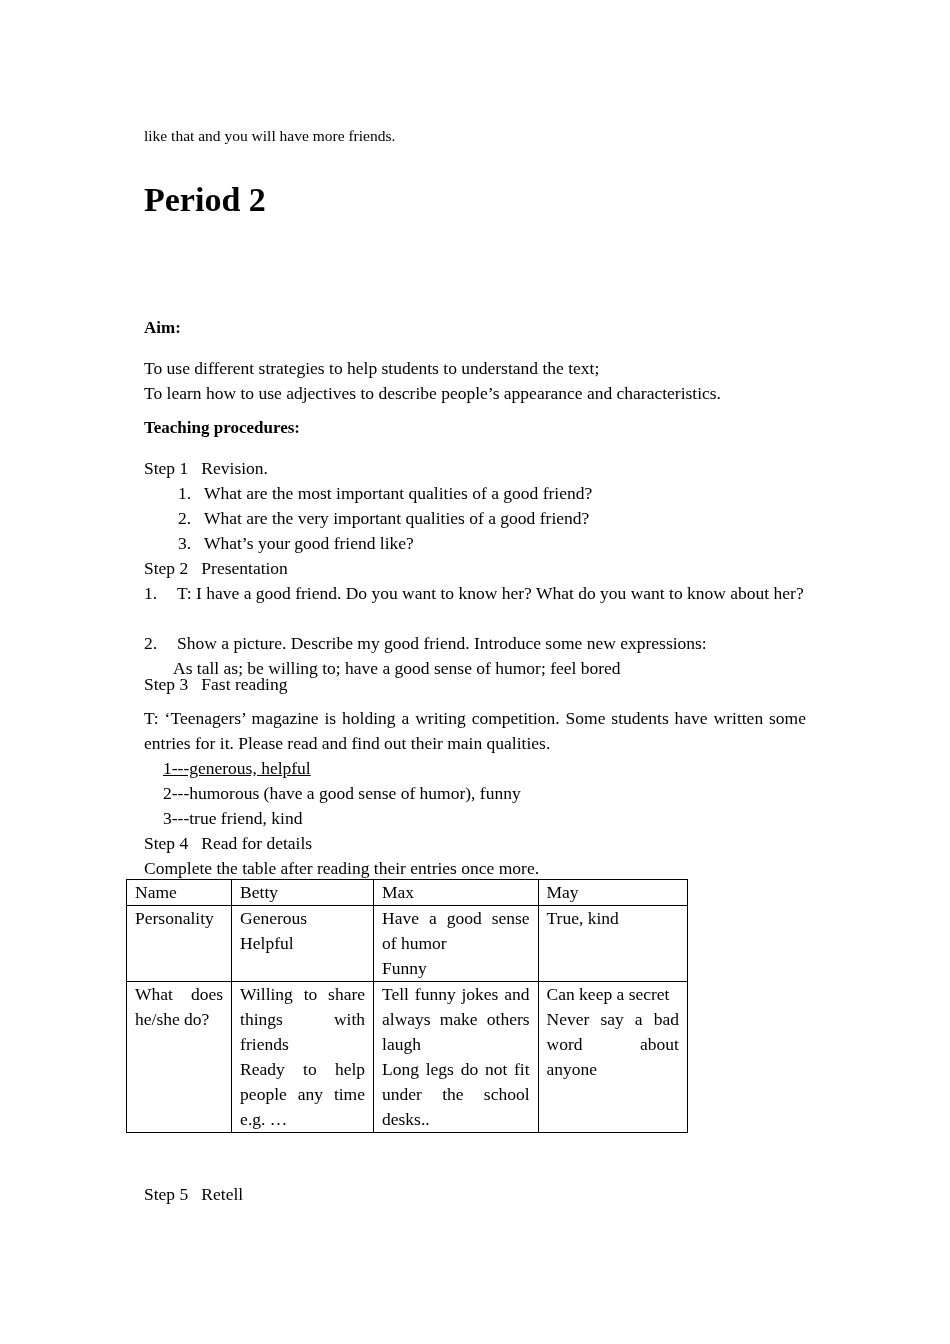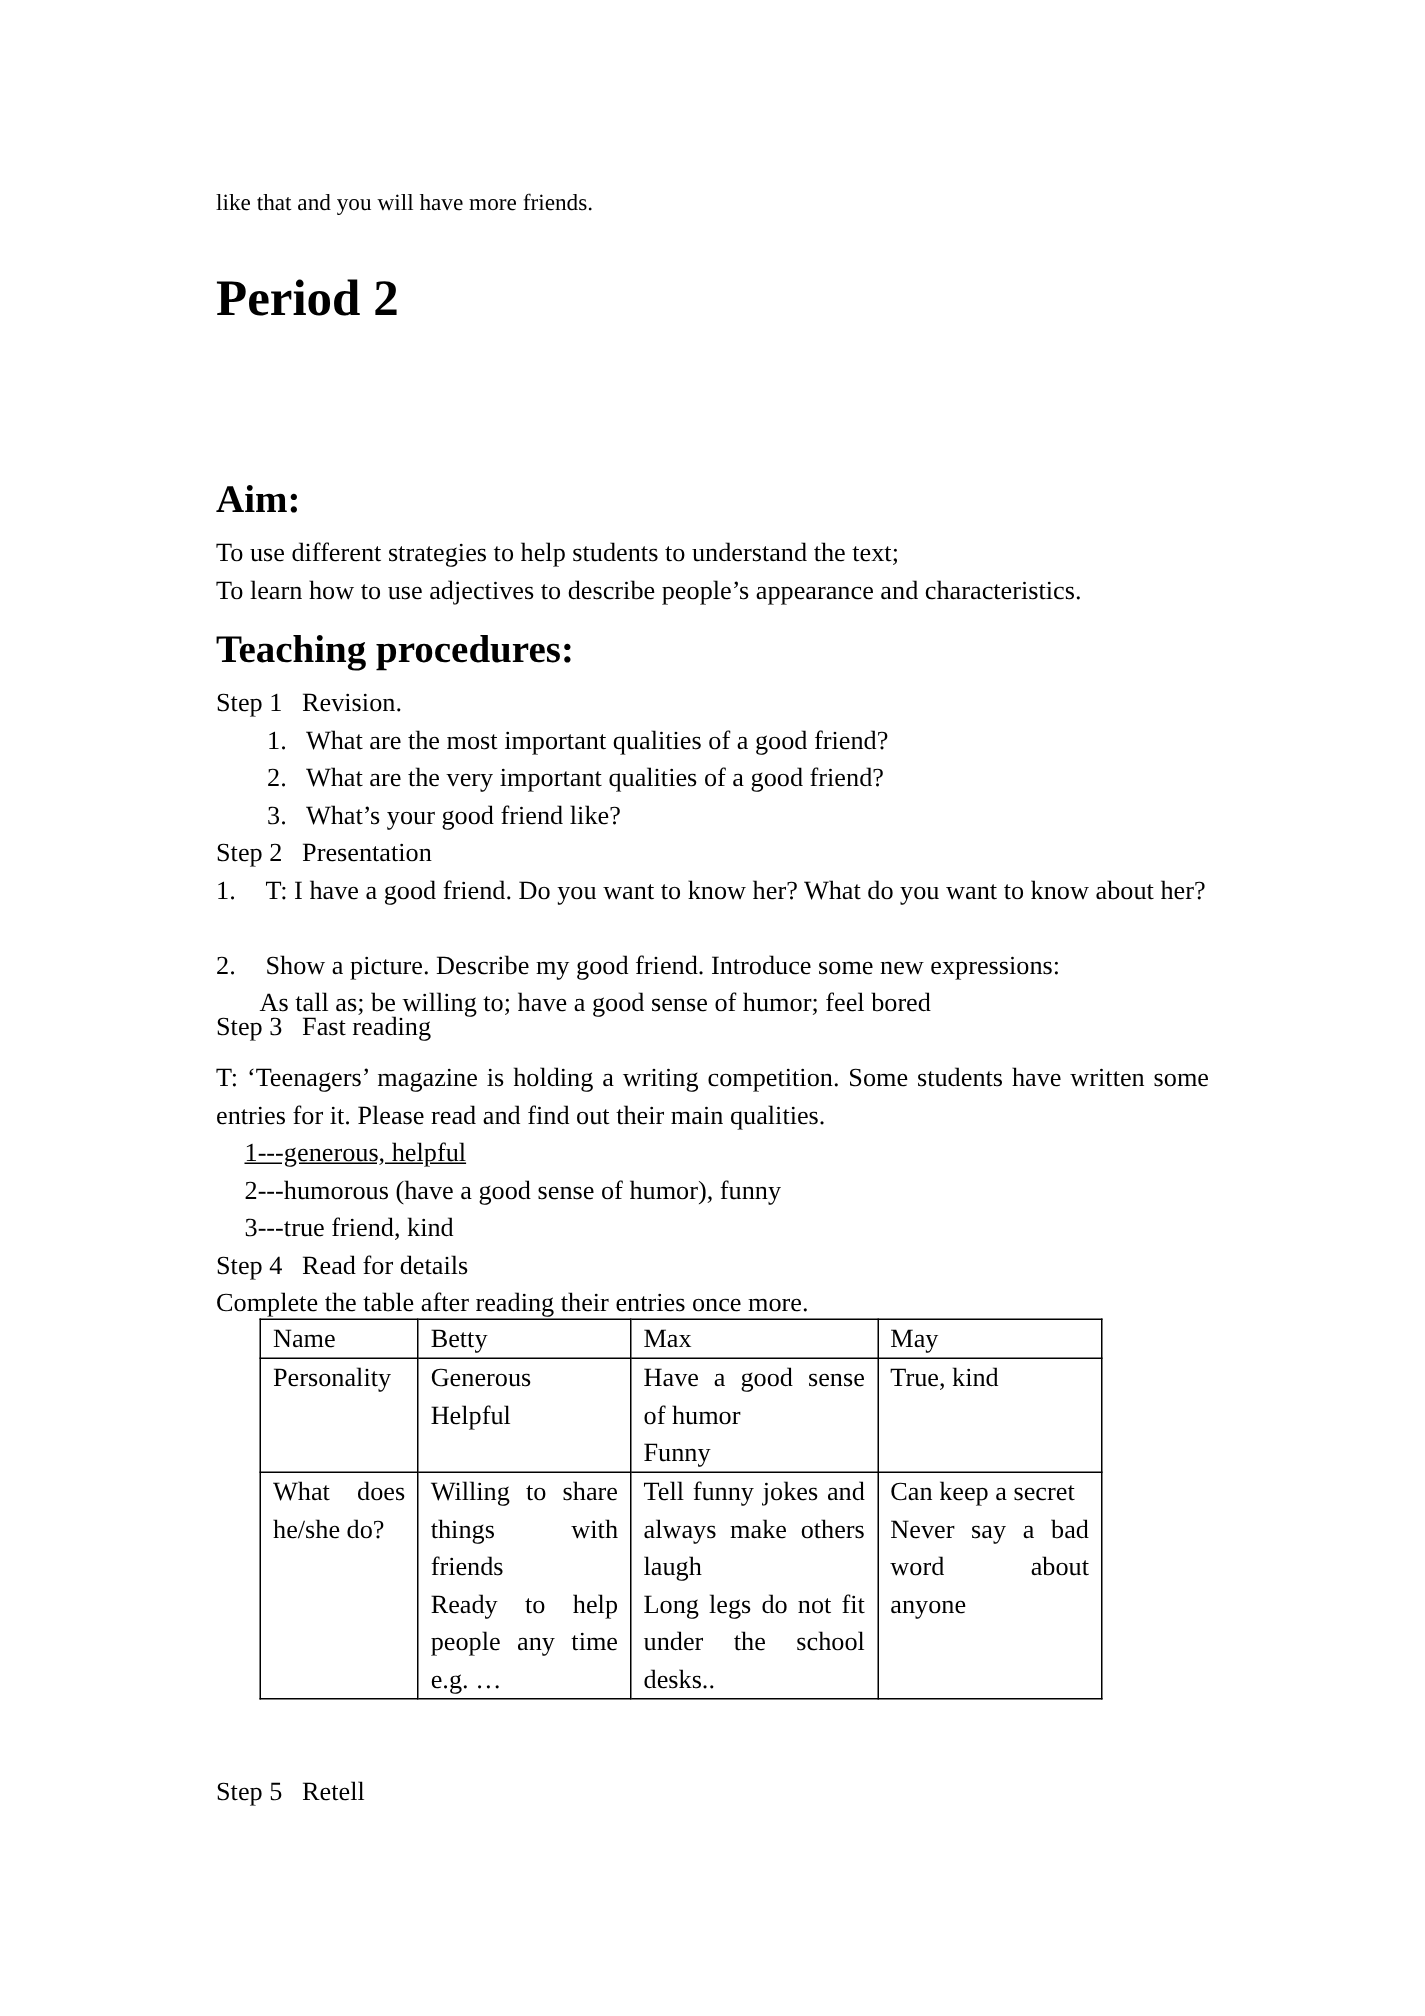--- a/index.html
+++ b/index.html
@@ -2,24 +2,24 @@
 <html><head>
 <meta charset="utf-8">
 <style>
   html, body { margin: 0; padding: 0; background: #ffffff; }
   body { width: 950px; height: 1344px; position: relative; overflow: hidden;
          font-family: "Liberation Serif", serif; color: #000; }
   .abs { position: absolute; white-space: nowrap; }
   .p { font-size: 17.5px; line-height: 25px; }
   .small { font-size: 15.5px; }
   .h1 { font-size: 34px; font-weight: bold; }
-  .h2 { font-size: 26px; font-weight: bold; }
+  .h2 { font-size: 17px; font-weight: bold; }
   .justify { white-space: normal; text-align: justify; text-align-last: left; }
   table.grid { position: absolute; left: 126px; top: 879px; width: 562px;
-               border-collapse: collapse; font-size: 17.5px; line-height: 25px; margin-left: 47px; }
+               border-collapse: collapse; font-size: 17.5px; line-height: 25px; }
   table.grid td { border: 1px solid #000; vertical-align: top; padding: 0 8px;
                   text-align: justify; }
   table.grid td.c0 { width: 93px; }
   table.grid td.c1 { width: 155px; }
   table.grid td.c2 { width: 199px; }
   table.grid td.c3 { width: 175px; }
   .line { display: block; }
 </style>
 </head>
 <body>

